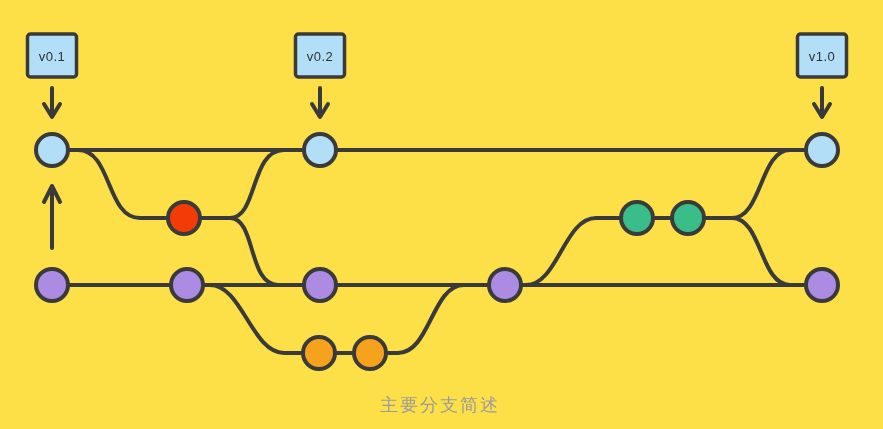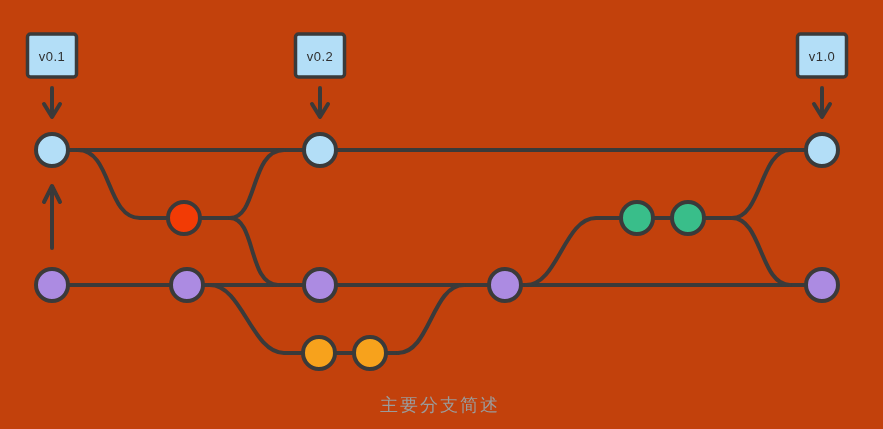--- a/index.html
+++ b/index.html
@@ -1,20 +1,20 @@
 <!DOCTYPE html>
 <html><head>
 <meta charset="utf-8">
 <style>
   html, body { margin: 0; padding: 0; background: #ffffff; }
   .stage {
     position: relative;
     width: 883px;
     height: 429px;
-    background: #c2410c;
+    background: #fde047;
     font-family: "Liberation Sans", sans-serif;
     overflow: hidden;
   }
   svg { display: block; }
   .tag-label {
     font-family: "Liberation Sans", sans-serif;
     font-size: 13px;
     fill: #2f2f2f;
     letter-spacing: 0.5px;
   }

